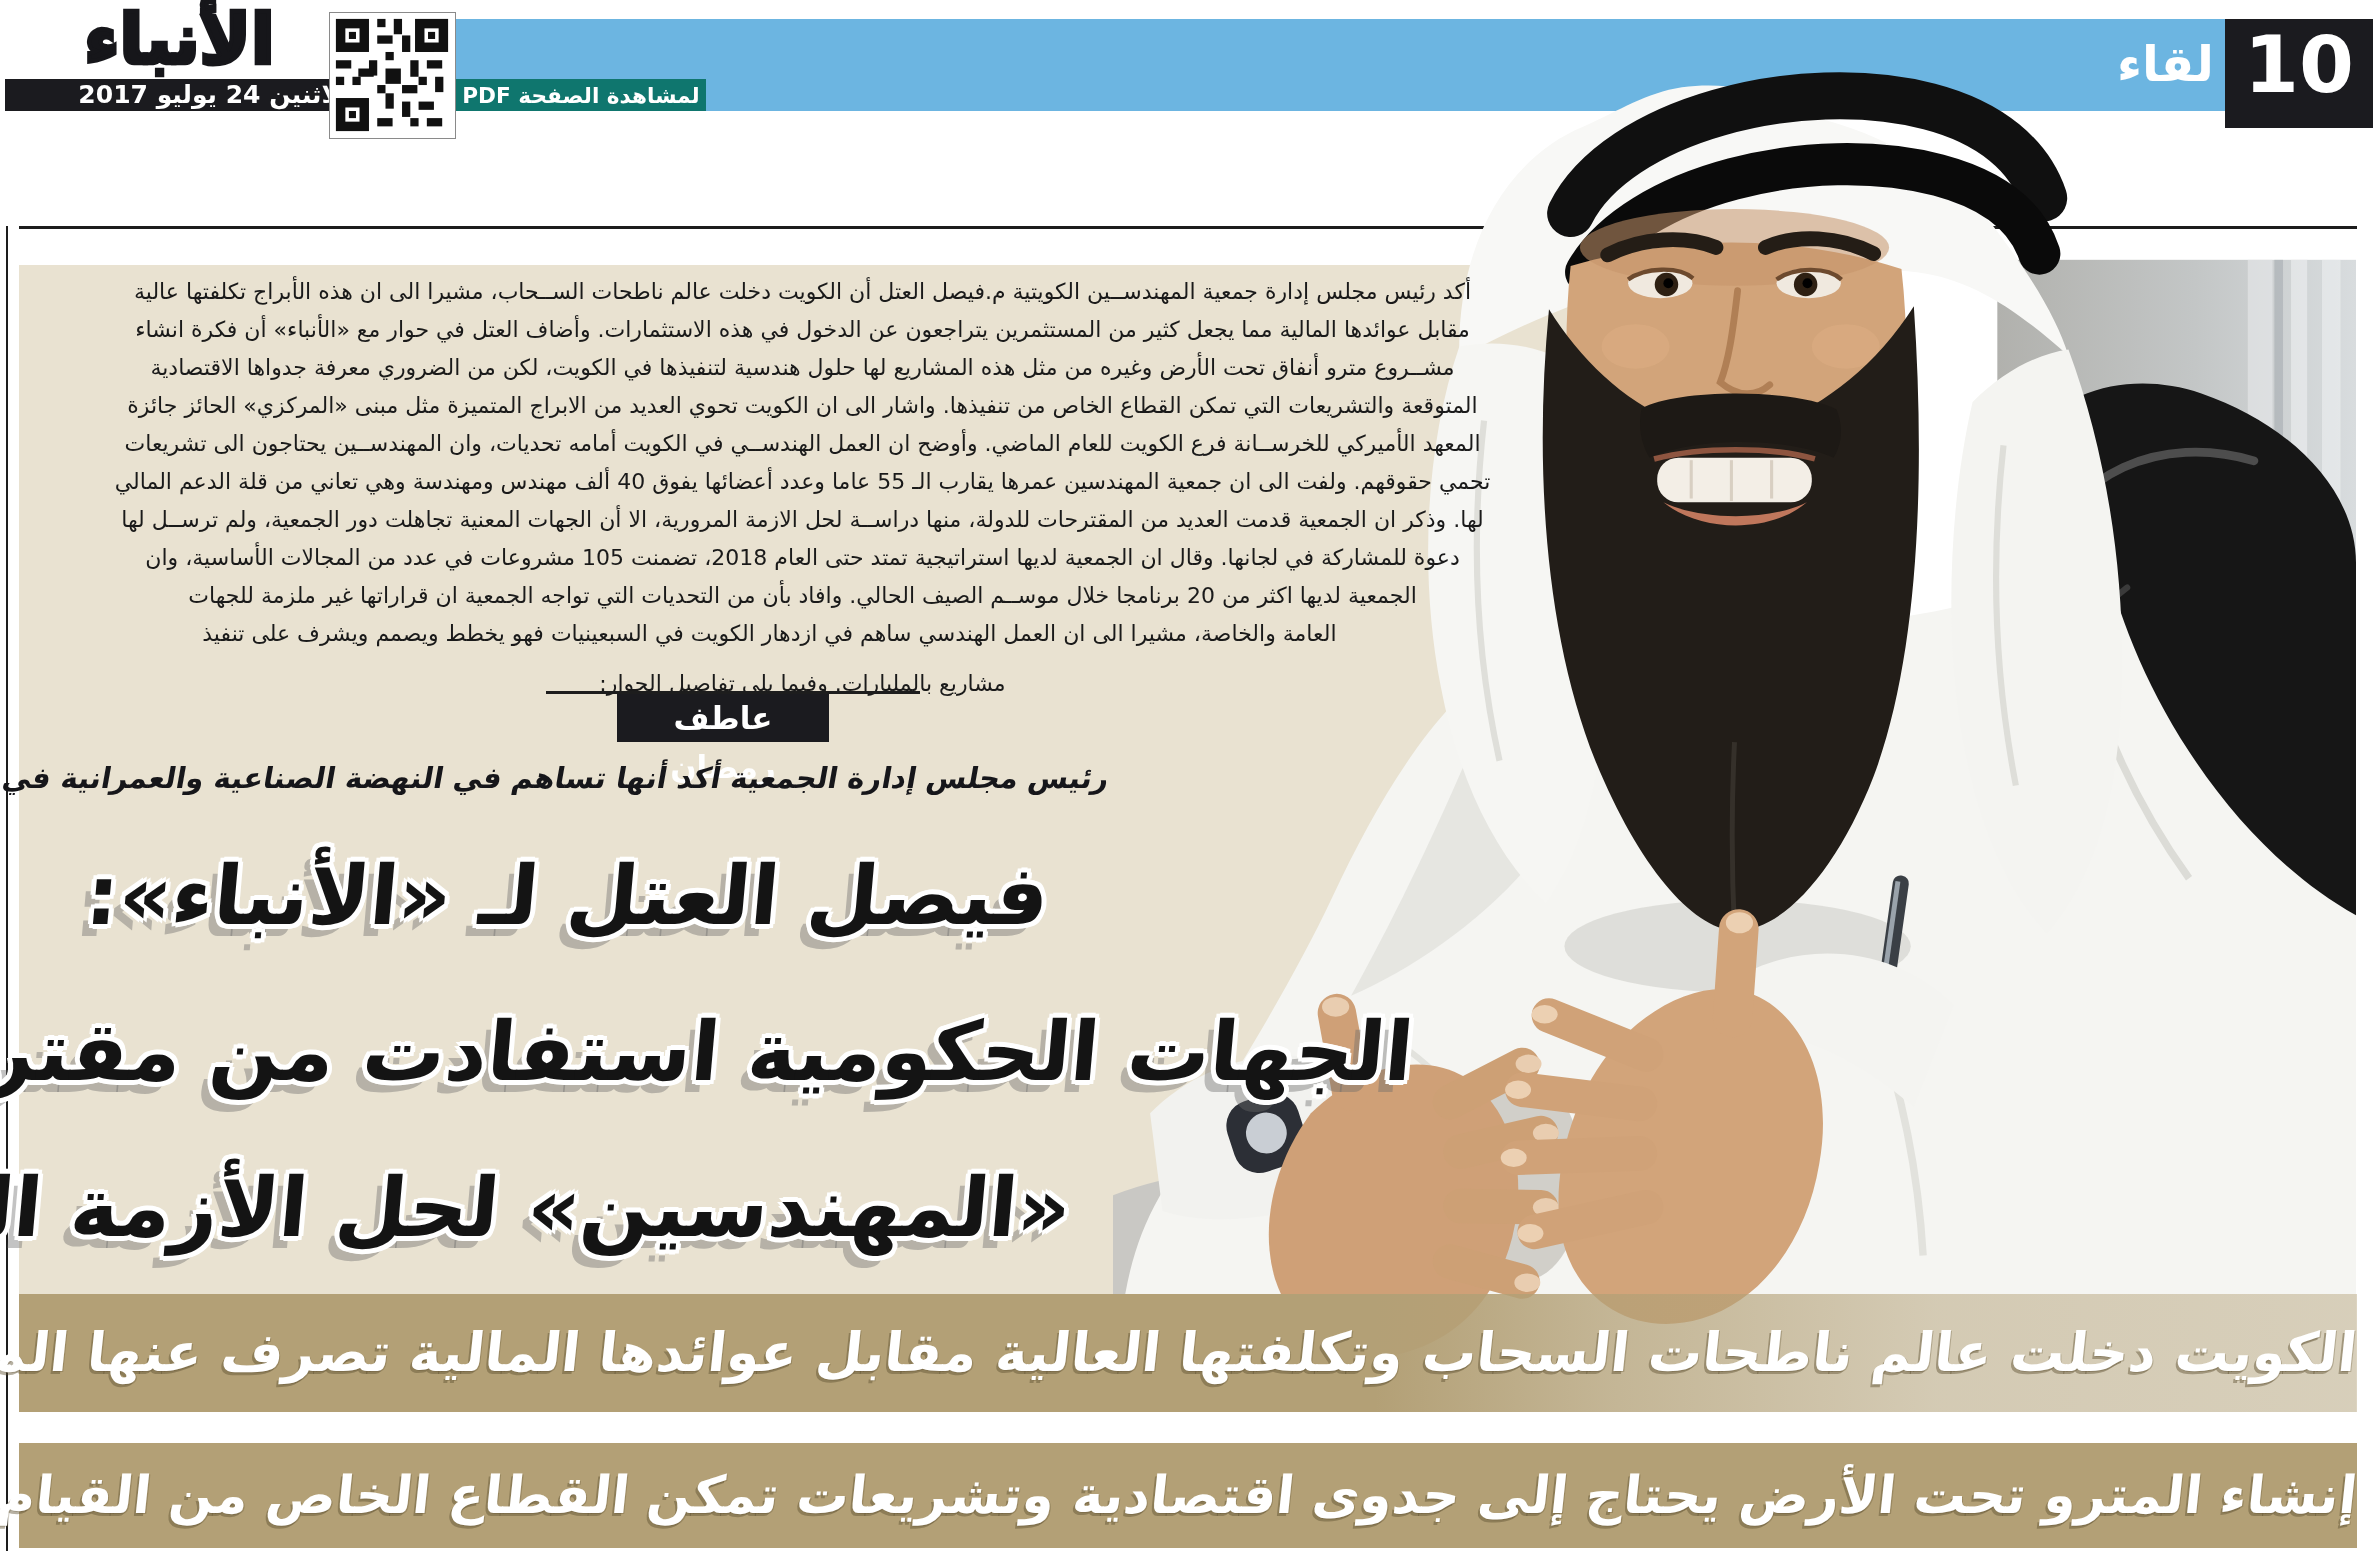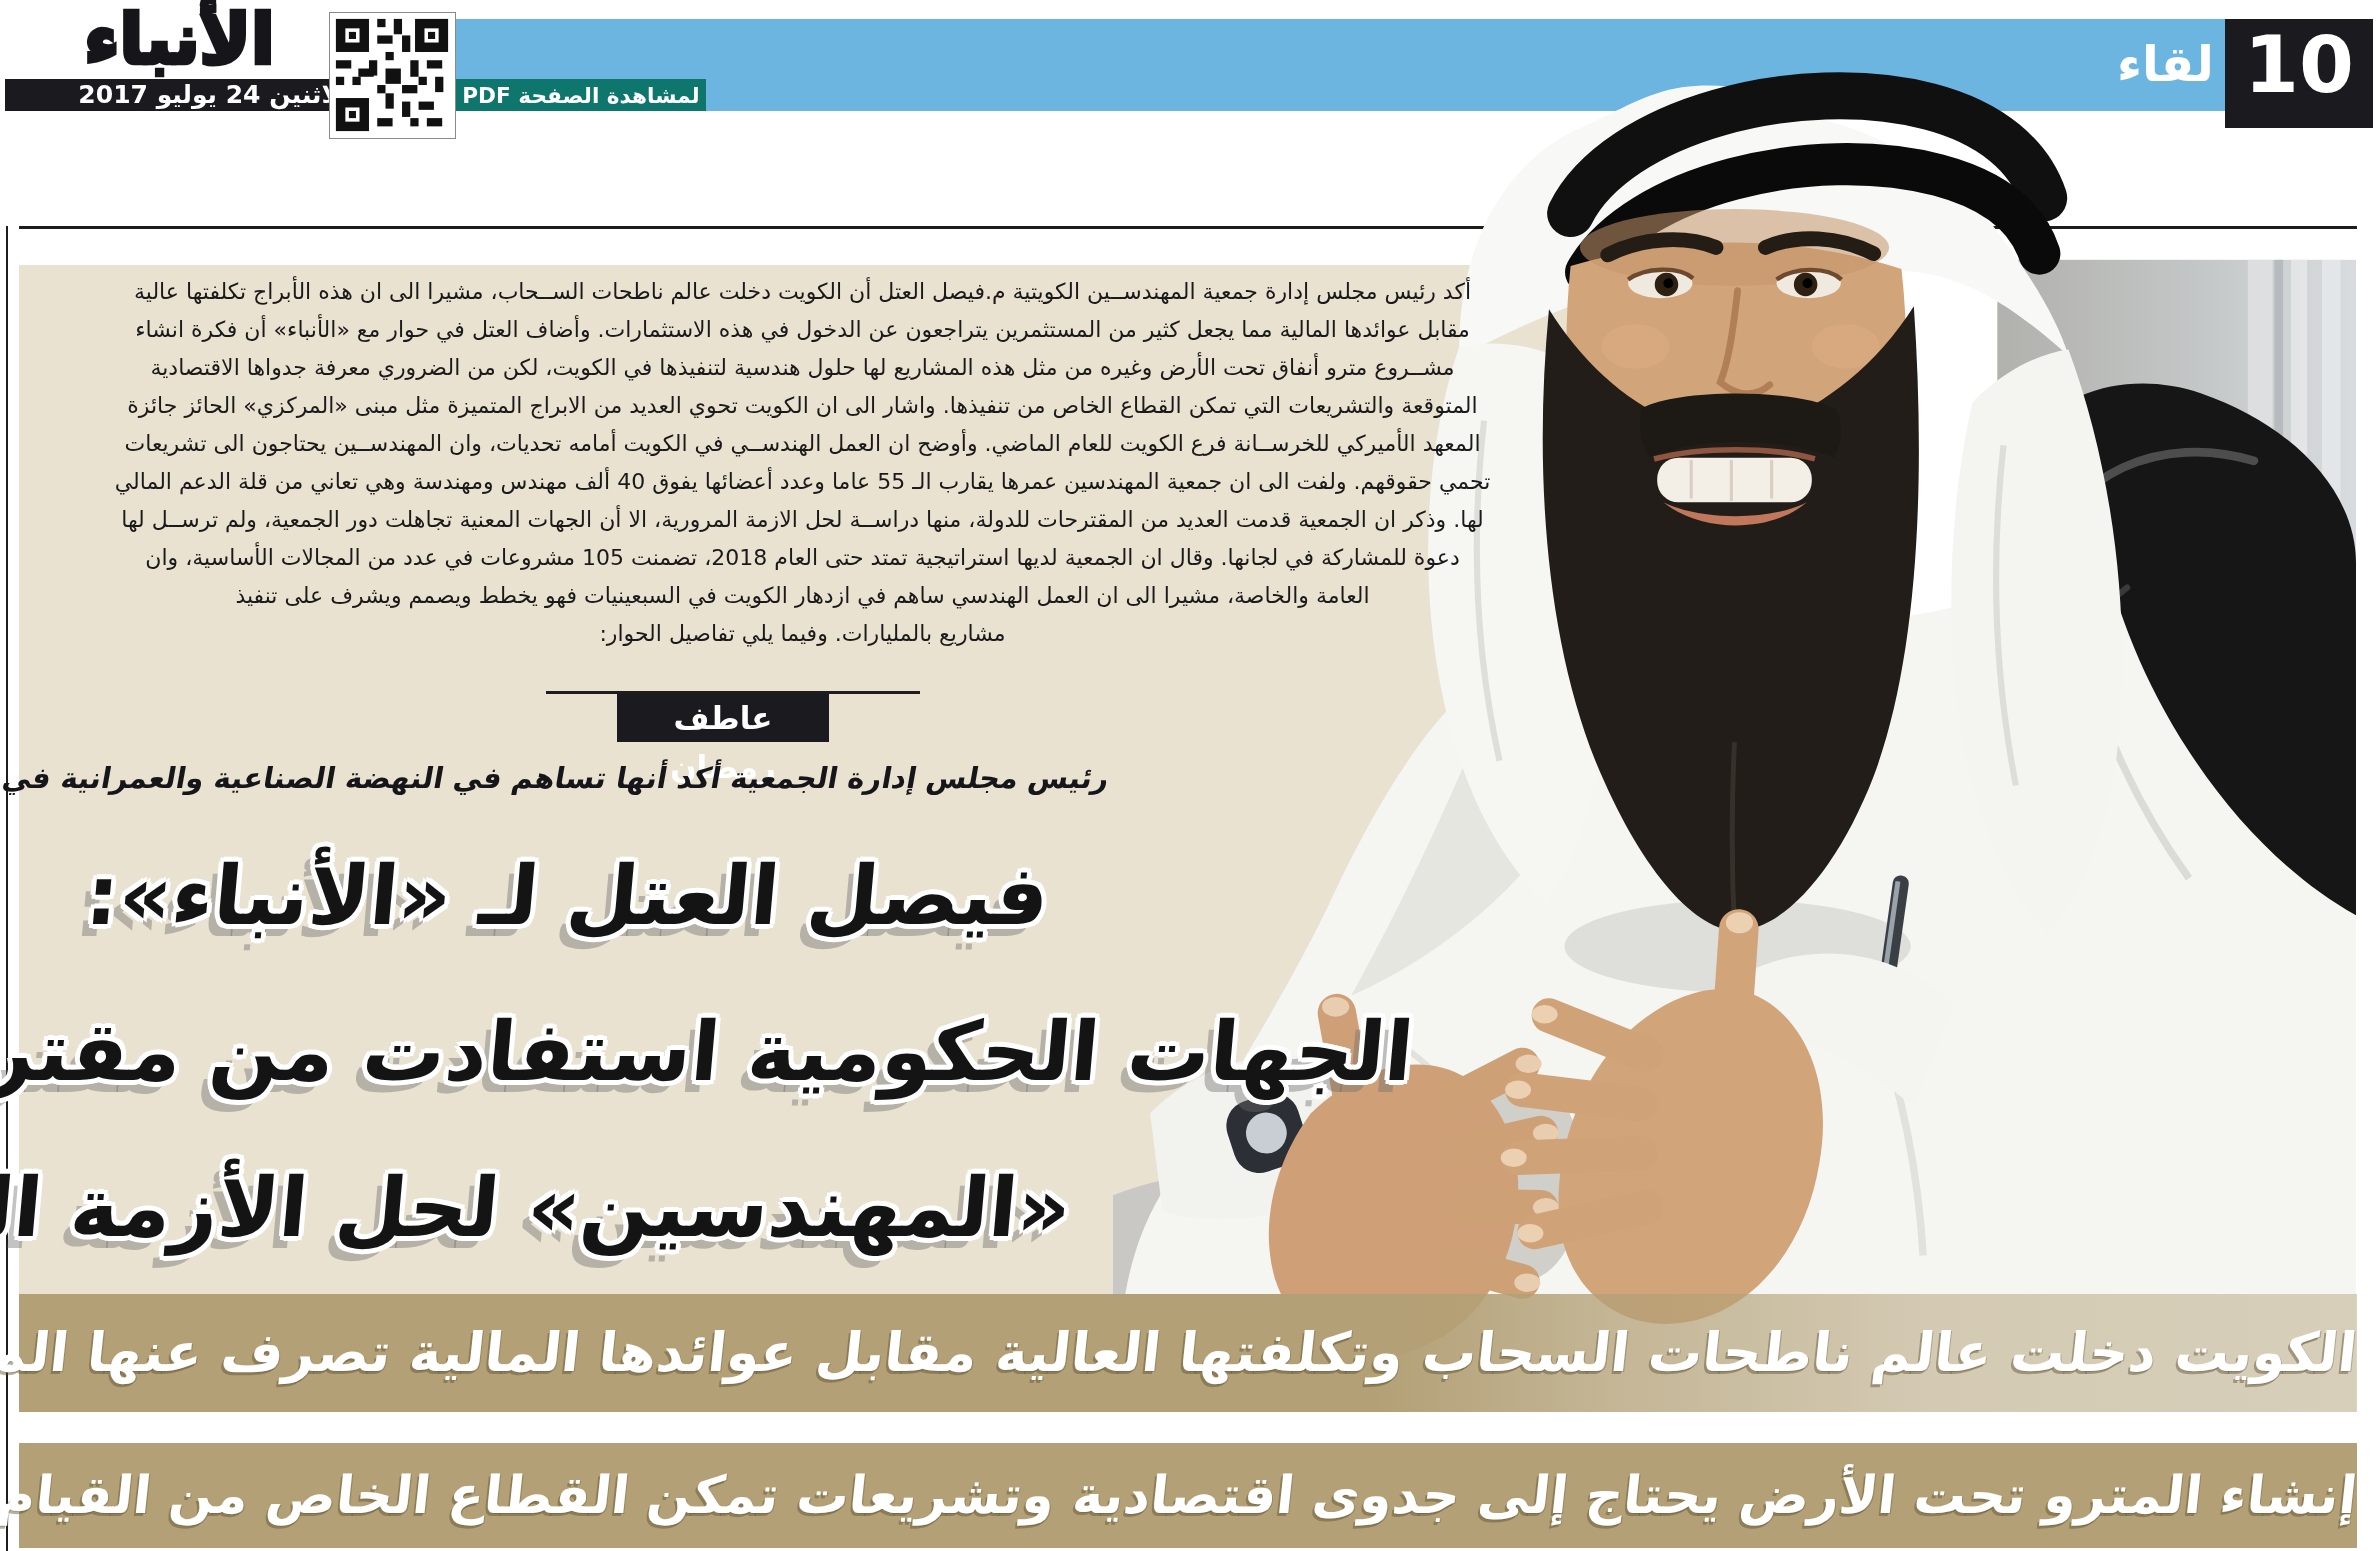--- a/index.html
+++ b/index.html
@@ -27,21 +27,21 @@
   #left-rule{left:6.2px;top:226px;width:1.9px;height:1325px;background:#1d1d1d;z-index:1;}
   #beige-box{left:18.6px;top:265px;width:1559px;height:1030px;background:#e9e2d1;z-index:1;}
 
   
   #article{left:71px;top:273px;width:1463px;z-index:4;direction:rtl;color:#1a1a1a;}
   .article-line{font-size:22px;line-height:38px;text-align:center;white-space:nowrap;
         letter-spacing:-0.3px;font-weight:500;}
   .article-line:nth-child(8){max-width:93%;margin:0 auto;}
   .article-line:nth-child(9){max-width:85%;margin:0 auto;}
   .article-line:nth-child(10){max-width:73%;margin:0 auto;}
-  .article-line:nth-child(11){max-width:44%;margin:0 auto;text-decoration:underline;}
+  .article-line:nth-child(11){max-width:44%;margin:12px auto;}
 
   
   #byline-rule{left:546px;top:691px;width:374px;height:2.5px;background:#1d1d1d;z-index:4;}
   #byline-box{left:617px;top:694px;width:212px;height:48px;background:#1b1b1f;z-index:4;
         color:#fff;text-align:center;line-height:49px;font-size:31px;font-weight:bold;direction:rtl;}
 
   
   #kicker{left:18.6px;top:746px;width:1090px;height:64px;line-height:64px;z-index:4;
         direction:rtl;text-align:right;font-size:29px;font-weight:bold;color:#16161a;
         white-space:nowrap;transform:skewX(-10deg);}
@@ -130,20 +130,21 @@
 
   <div class="abs" id="article">
       <div class="article-line">أكد رئيس مجلس إدارة جمعية المهندســين الكويتية م.فيصل العتل أن الكويت دخلت عالم ناطحات الســحاب، مشيرا الى ان هذه الأبراج تكلفتها عالية</div>
       <div class="article-line">مقابل عوائدها المالية مما يجعل كثير من المستثمرين يتراجعون عن الدخول في هذه الاستثمارات. وأضاف العتل في حوار مع «الأنباء» أن فكرة انشاء</div>
       <div class="article-line">مشــروع مترو أنفاق تحت الأرض وغيره من مثل هذه المشاريع لها حلول هندسية لتنفيذها في الكويت، لكن من الضروري معرفة جدواها الاقتصادية</div>
       <div class="article-line">المتوقعة والتشريعات التي تمكن القطاع الخاص من تنفيذها. واشار الى ان الكويت تحوي العديد من الابراج المتميزة مثل مبنى «المركزي» الحائز جائزة</div>
       <div class="article-line">المعهد الأميركي للخرســانة فرع الكويت للعام الماضي. وأوضح ان العمل الهندســي في الكويت أمامه تحديات، وان المهندســين يحتاجون الى تشريعات</div>
       <div class="article-line">تحمي حقوقهم. ولفت الى ان جمعية المهندسين عمرها يقارب الـ 55 عاما وعدد أعضائها يفوق 40 ألف مهندس ومهندسة وهي تعاني من قلة الدعم المالي</div>
       <div class="article-line">لها. وذكر ان الجمعية قدمت العديد من المقترحات للدولة، منها دراســة لحل الازمة المرورية، الا أن الجهات المعنية تجاهلت دور الجمعية، ولم ترســل لها</div>
       <div class="article-line">دعوة للمشاركة في لجانها. وقال ان الجمعية لديها استراتيجية تمتد حتى العام 2018، تضمنت 105 مشروعات في عدد من المجالات الأساسية، وان</div>
+      <div class="article-line">الجمعية لديها اكثر من 20 برنامجا خلال موســم الصيف الحالي. وافاد بأن من التحديات التي تواجه الجمعية ان قراراتها غير ملزمة للجهات</div>
       <div class="article-line">العامة والخاصة، مشيرا الى ان العمل الهندسي ساهم في ازدهار الكويت في السبعينيات فهو يخطط ويصمم ويشرف على تنفيذ</div>
       <div class="article-line">مشاريع بالمليارات. وفيما يلي تفاصيل الحوار:</div>
     </div>
 
   <div class="abs" id="byline-rule"></div>
   <div class="abs" id="byline-box">عاطف رمضان</div>
 
   <div class="abs" id="kicker">رئيس مجلس إدارة الجمعية أكد أنها تساهم في النهضة الصناعية والعمرانية في الكويت</div>
 
   <div class="abs" id="headline">

